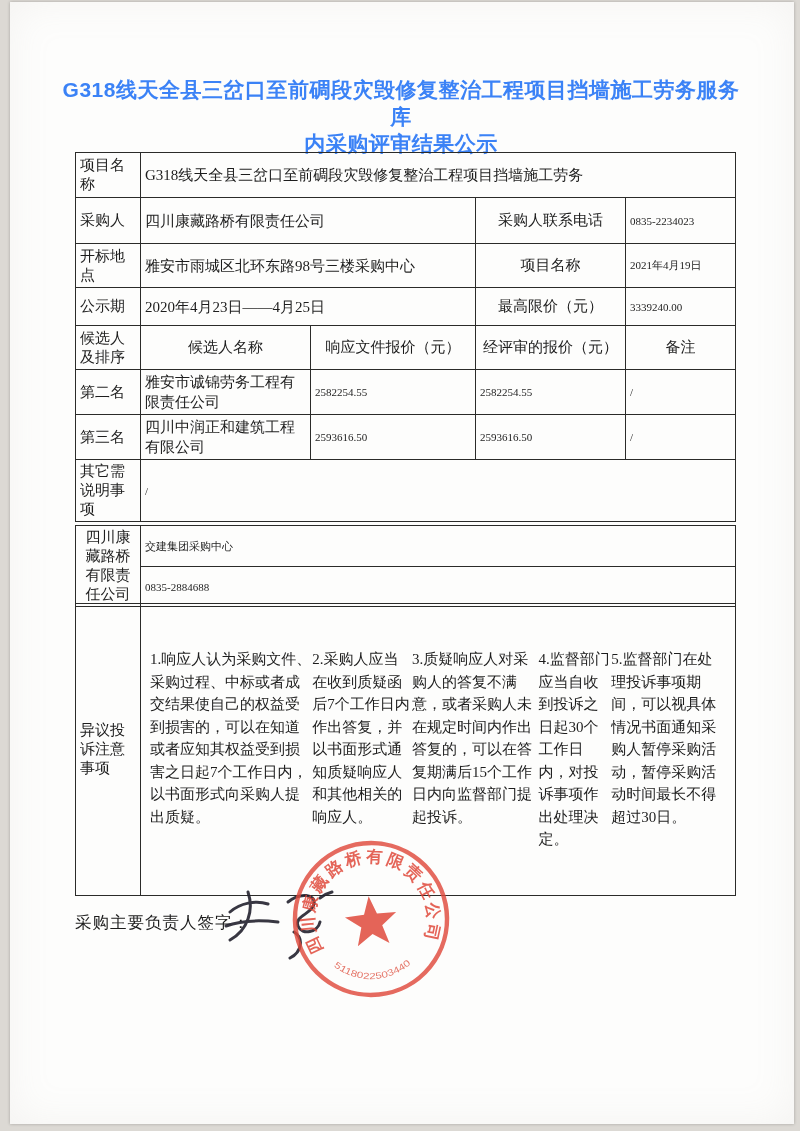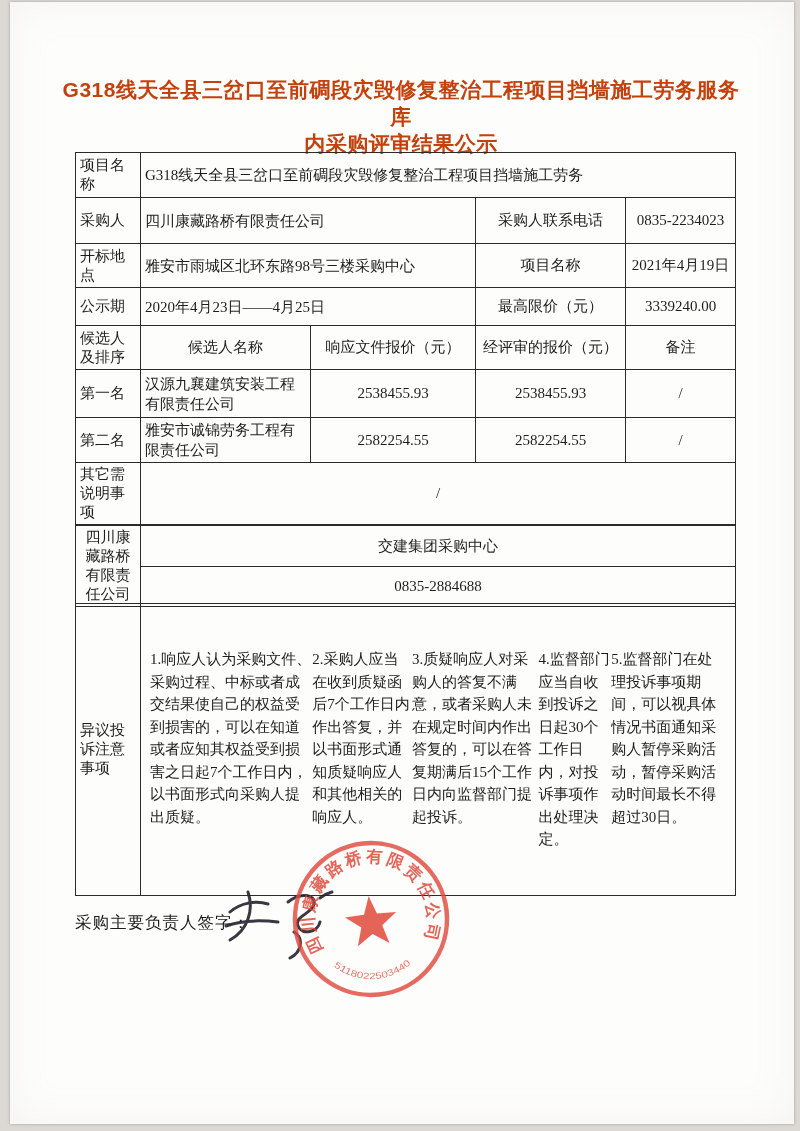--- a/index.html
+++ b/index.html
@@ -15,39 +15,39 @@
     position:absolute;left:10px;top:2px;width:784px;height:1122px;
     background:#fdfdfc;
     box-shadow:0 0 3px rgba(0,0,0,.25), inset 0 0 40px rgba(180,175,165,.12);
   }
   .content{position:absolute;left:-10px;top:-2px;width:800px;height:1131px;}
   .doc-title{
     position:absolute;left:55px;top:76px;width:692px;
     text-align:center;
     font-family:"Liberation Sans","DejaVu Sans",sans-serif;
     font-weight:bold;font-size:21px;line-height:27px;
-    color:#c2410c;letter-spacing:.5px;
+    color:#3b82f6;letter-spacing:.5px;
   }
   table.seg{
     position:absolute;left:75px;border-collapse:collapse;table-layout:fixed;
     font-size:15px;color:#1d1d1d;
   }
   table.seg td{
     border:1.6px solid #2b2b29;
     padding:2px 4px;
     vertical-align:middle;
     overflow:hidden;
   }
   #segA{top:152px;}
   #segB{top:525px;}
   #segC{top:603px;}
   td.lbl{text-align:left;padding-left:5px;padding-right:2px;line-height:19px;}
   td.ctr{text-align:center;}
   td.val{text-align:left;padding-left:8px;padding-right:12px;line-height:20px;}
-  td.num{text-align:center;font-size:15px;}
+  td.num{text-align:left;font-size:11px;}
   #segC td.notes-cell{padding:0;}
   .notes-inner{
     display:flex;justify-content:center;
     height:100%;padding:0 10px 0 9px;box-sizing:border-box;
   }
   .notes-inner p{margin:0;font-size:15px;line-height:22.5px;text-align:left;}
   .sig-label{
     position:absolute;left:75px;top:912px;
     font-size:16.5px;letter-spacing:1px;color:#1b1b1b;
   }
@@ -96,32 +96,32 @@
         <td class="ctr">最高限价（元）</td>
         <td class="num">3339240.00</td>
       </tr>
       <tr style="height:44px">
         <td class="lbl">候选人及排序</td>
         <td class="ctr">候选人名称</td>
         <td class="ctr">响应文件报价（元）</td>
         <td class="ctr">经评审的报价（元）</td>
         <td class="ctr">备注</td>
       </tr>
-      <tr style="height:48px">
-        <td class="lbl">第一名</td>
-        <td class="val">汉源九襄建筑安装工程有限责任公司</td>
-        <td class="num">2538455.93</td>
-        <td class="num">2538455.93</td>
-        <td class="num">/</td>
-      </tr>
       <tr style="height:40px">
         <td class="lbl">第二名</td>
         <td class="val">雅安市诚锦劳务工程有限责任公司</td>
         <td class="num">2582254.55</td>
         <td class="num">2582254.55</td>
+        <td class="num">/</td>
+      </tr>
+      <tr style="height:42px">
+        <td class="lbl">第三名</td>
+        <td class="val">四川中润正和建筑工程有限公司</td>
+        <td class="num">2593616.50</td>
+        <td class="num">2593616.50</td>
         <td class="num">/</td>
       </tr>
       <tr style="height:36px">
         <td class="lbl">其它需说明事项</td>
         <td class="num" colspan="4">/</td>
       </tr>
     </tbody>
       </table>
 
     <table class="seg" id="segB">

